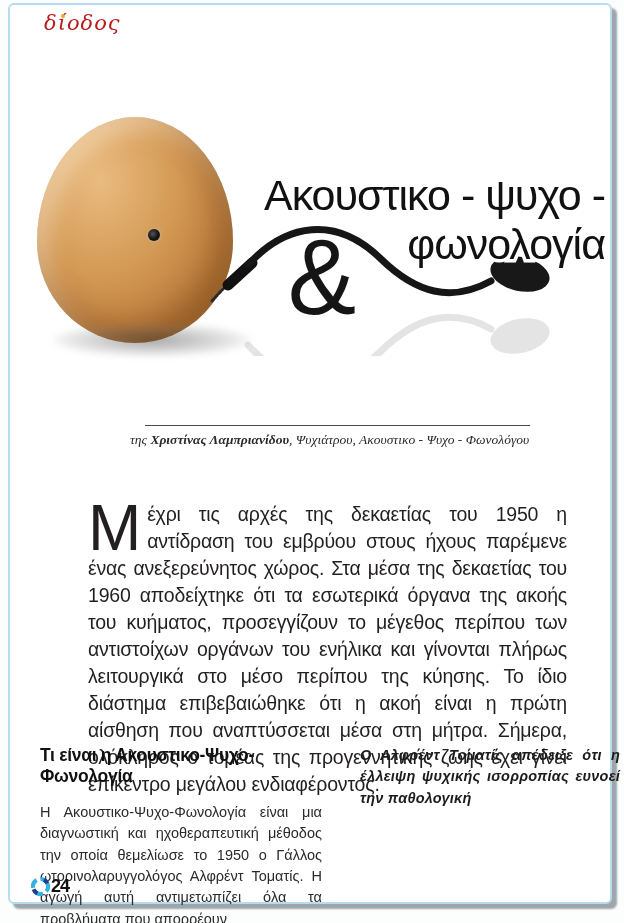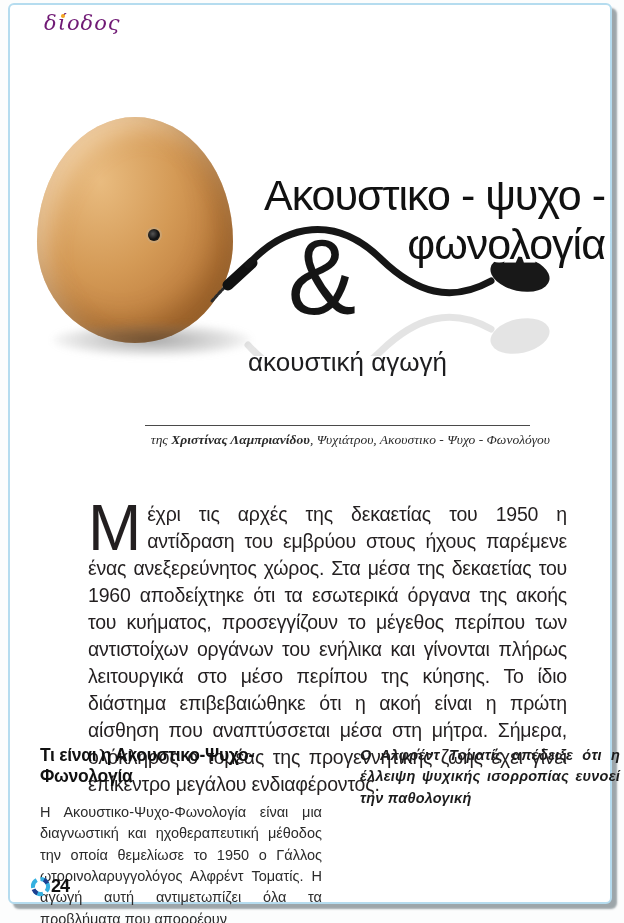--- a/index.html
+++ b/index.html
@@ -17,21 +17,21 @@
     border:2px solid #b5dcef;
     border-radius:6px;
     box-shadow:5px 5px 2px rgba(125,136,141,0.75);
   }
   
   .logo{
     position:absolute;left:34px;top:6px;
     font-family:"DejaVu Serif",serif;
     font-style:italic;
     font-size:21px;letter-spacing:1px;
-    color:#701a75;
+    color:#b91c1c;
   }
   .logo-accent-dot{
     position:absolute;left:51px;top:9px;
     width:4px;height:4px;border-radius:50%;
     background:#f5a623;
   }
   
   .egg{
     position:absolute;left:27px;top:112px;
     width:196px;height:226px;
@@ -79,21 +79,21 @@
   }
   .subtitle .line1{font-size:28px;font-weight:bold;letter-spacing:-0.5px;line-height:34px;}
   .subtitle .line2{font-size:26px;line-height:33px;}
   
   .byline-rule{
     position:absolute;left:135px;top:420px;width:385px;height:1px;
     background:#4a4a4a;
   }
   .byline{
     position:absolute;left:120px;top:427px;width:420px;
-    text-align:right;
+    text-align:left;
     font-family:"Liberation Serif",serif;
     font-style:italic;font-size:13.5px;color:#2a2a2a;
     white-space:nowrap;
   }
   .byline .name{font-weight:bold;}
   
   .intro{
     position:absolute;left:78px;top:496px;width:479px;
     font-size:19.5px;line-height:27px;
     text-align:justify;color:#231f20;
@@ -164,21 +164,20 @@
   </svg>
 
   <div class="ampersand">&amp;</div>
 
   <div class="main-title">
     <span class="stroke">Ακουστικο - ψυχο - φωνολογία</span>
     <span class="fill">Ακουστικο - ψυχο - φωνολογία</span>
   </div>
 
   <div class="subtitle">
-    <div class="line2">ακουστική αγωγή</div>
   </div>
 
   <div class="byline-rule"></div>
   <div class="byline">
     <span>της </span><span class="name">Χριστίνας Λαμπριανίδου</span><span>, Ψυχιάτρου, Ακουστικο - Ψυχο - Φωνολόγου</span>
   </div>
 
   <div class="intro">
     <span class="dropcap">Μ</span><span>έχρι τις αρχές της δεκαετίας του 1950 η αντίδραση του εμβρύου στους ήχους παρέμενε ένας ανεξερεύνητος χώρος. Στα μέσα της δεκαετίας του 1960 αποδείχτηκε ότι τα εσωτερικά όργανα της ακοής του κυήματος, προσεγγίζουν το μέγεθος περίπου των αντιστοίχων οργάνων του ενήλικα και γίνονται πλήρως λειτουργικά στο μέσο περίπου της κύησης. Το ίδιο διάστημα επιβεβαιώθηκε ότι η ακοή είναι η πρώτη αίσθηση που αναπτύσσεται μέσα στη μήτρα. Σήμερα, ολόκληρος ο τομέας της προγεννητικής ζωής έχει γίνει επίκεντρο μεγάλου ενδιαφέροντος.</span>
   </div>

